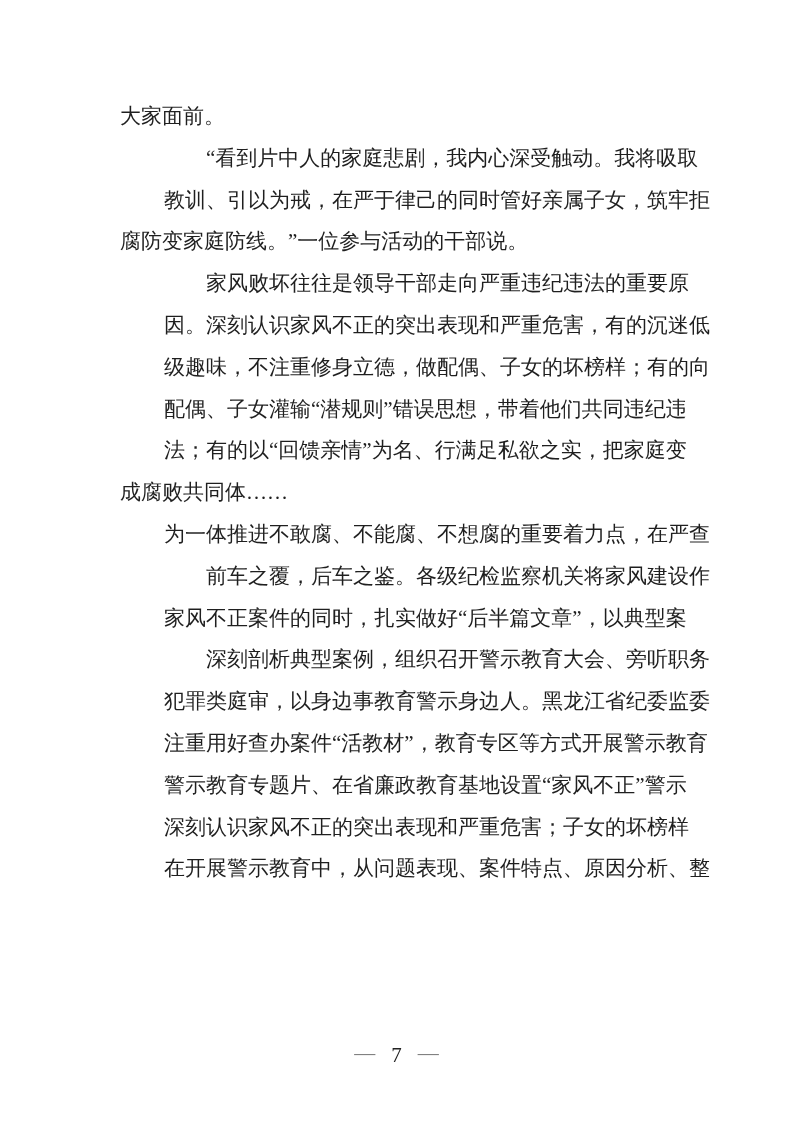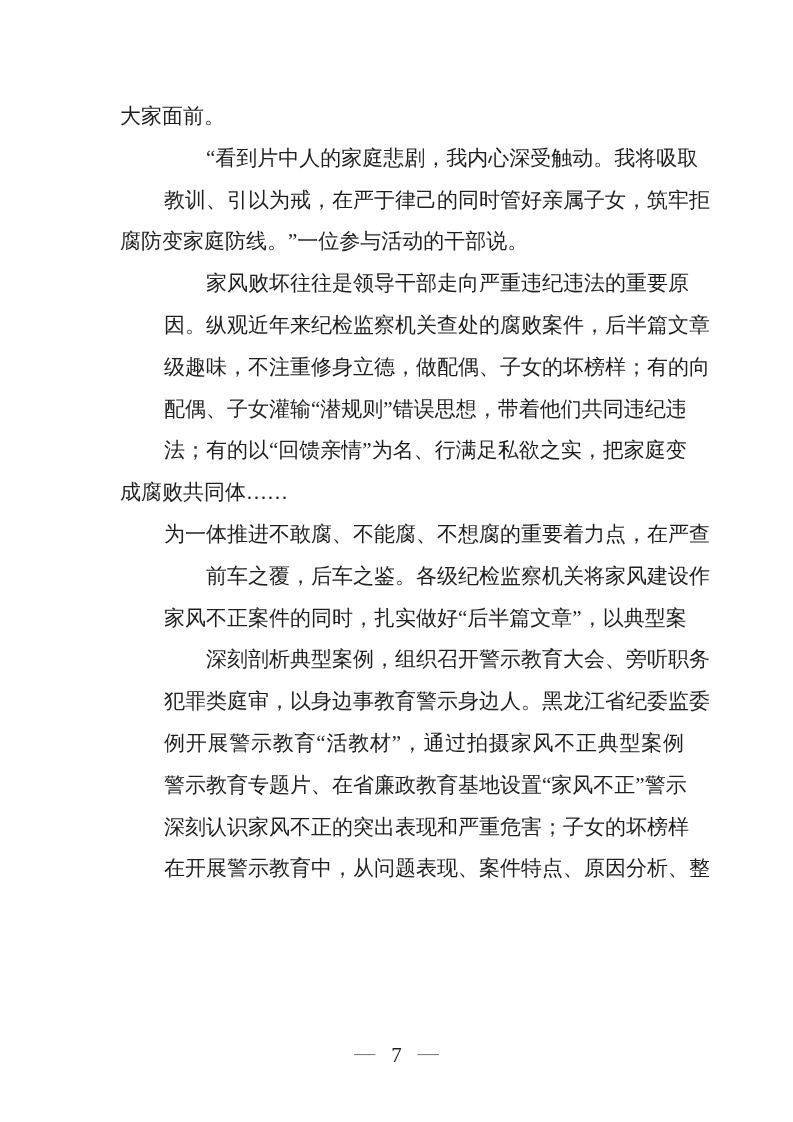--- a/index.html
+++ b/index.html
@@ -81,37 +81,37 @@
     </div>
 
     <div class="para">
       <div class="line fill indent">“看到片中人的家庭悲剧，我内心深受触动。我将吸取</div>
       <div class="line fill">教训、引以为戒，在严于律己的同时管好亲属子女，筑牢拒</div>
       <div class="line end">腐防变家庭防线。”一位参与活动的干部说。</div>
     </div>
 
     <div class="para">
       <div class="line fill indent">家风败坏往往是领导干部走向严重违纪违法的重要原</div>
-      <div class="line fill">因。纵观近年来纪检监察机关查处的腐败案件，后半篇文章</div>
+      <div class="line fill">因。深刻认识家风不正的突出表现和严重危害，有的沉迷低</div>
       <div class="line fill">级趣味，不注重修身立德，做配偶、子女的坏榜样；有的向</div>
       <div class="line fill">配偶、子女灌输“潜规则”错误思想，带着他们共同违纪违</div>
       <div class="line fill">法；有的以“回馈亲情”为名、行满足私欲之实，把家庭变</div>
       <div class="line end">成腐败共同体……</div>
     </div>
 
     <div class="para">
       <div class="line fill">为一体推进不敢腐、不能腐、不想腐的重要着力点，在严查</div>
       <div class="line fill indent">前车之覆，后车之鉴。各级纪检监察机关将家风建设作</div>
       <div class="line fill">家风不正案件的同时，扎实做好“后半篇文章”，以典型案</div>
     </div>
 
     <div class="para">
       <div class="line fill indent">深刻剖析典型案例，组织召开警示教育大会、旁听职务</div>
       <div class="line fill">犯罪类庭审，以身边事教育警示身边人。黑龙江省纪委监委</div>
-      <div class="line fill">例开展警示教育“活教材”，通过拍摄家风不正典型案例</div>
+      <div class="line fill">注重用好查办案件“活教材”，教育专区等方式开展警示教育</div>
       <div class="line fill">警示教育专题片、在省廉政教育基地设置“家风不正”警示</div>
       <div class="line fill">深刻认识家风不正的突出表现和严重危害；子女的坏榜样</div>
       <div class="line fill">在开展警示教育中，从问题表现、案件特点、原因分析、整</div>
     </div>
 
   </div>
 
   <div class="footer">
     <span class="dash">—</span><span class="num">7</span><span class="dash">—</span>
   </div>

